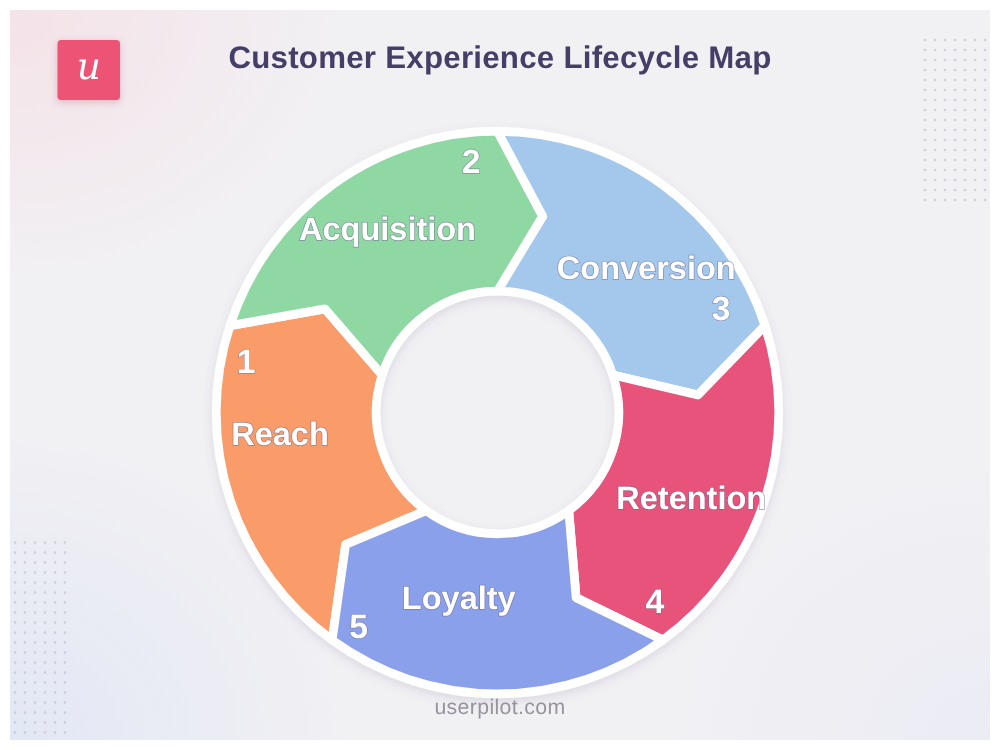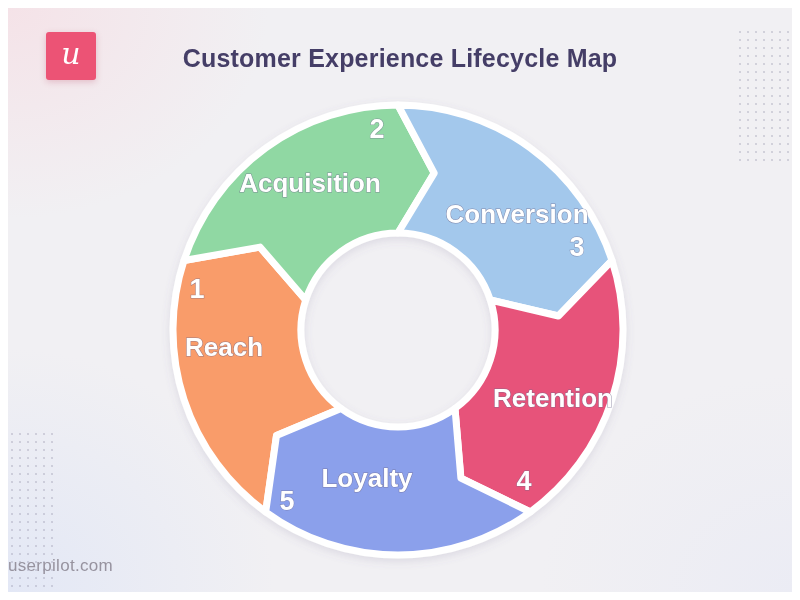--- a/index.html
+++ b/index.html
@@ -25,37 +25,37 @@
     background:#ec5375;border-radius:3px;
     display:flex;align-items:center;justify-content:center;
     box-shadow:0 2px 6px rgba(180,60,90,0.25);
     cursor:pointer;
   }
   .logo span{
     color:#ffffff;font-family:"DejaVu Serif",serif;font-style:italic;
     font-size:30px;line-height:1;transform:translateY(-2px);
   }
   .title{
-    position:absolute;left:0;right:0;top:36px;margin:0;
+    position:absolute;left:0;right:0;top:24px;margin:0;
     text-align:center;font-size:25px;font-weight:700;color:#453e67;
     letter-spacing:0.2px;
   }
   #cycle{position:absolute;left:-8px;top:-8px;width:800px;height:600px;}
   .seg-label{
     font-family:"Liberation Sans",sans-serif;font-weight:700;font-size:26px;
     fill:#ffffff;stroke:rgba(110,105,140,0.65);stroke-width:1.1px;
     paint-order:stroke;text-anchor:middle;
   }
   .seg-num{
     font-family:"Liberation Sans",sans-serif;font-weight:700;font-size:27px;
     fill:#ffffff;stroke:rgba(110,105,140,0.6);stroke-width:1px;
     paint-order:stroke;text-anchor:middle;
   }
   .footer{
-    position:absolute;left:0;right:0;top:548px;
+    position:absolute;left:0;right:0;top:548px;text-align:center;
     font-size:17px;color:#97939f;letter-spacing:0.3px;cursor:pointer;
   }
 </style>
 </head>
 <body>
 
 <div class="frame">
   <div class="canvas">
 
     <div class="dots dots-tr"></div>

